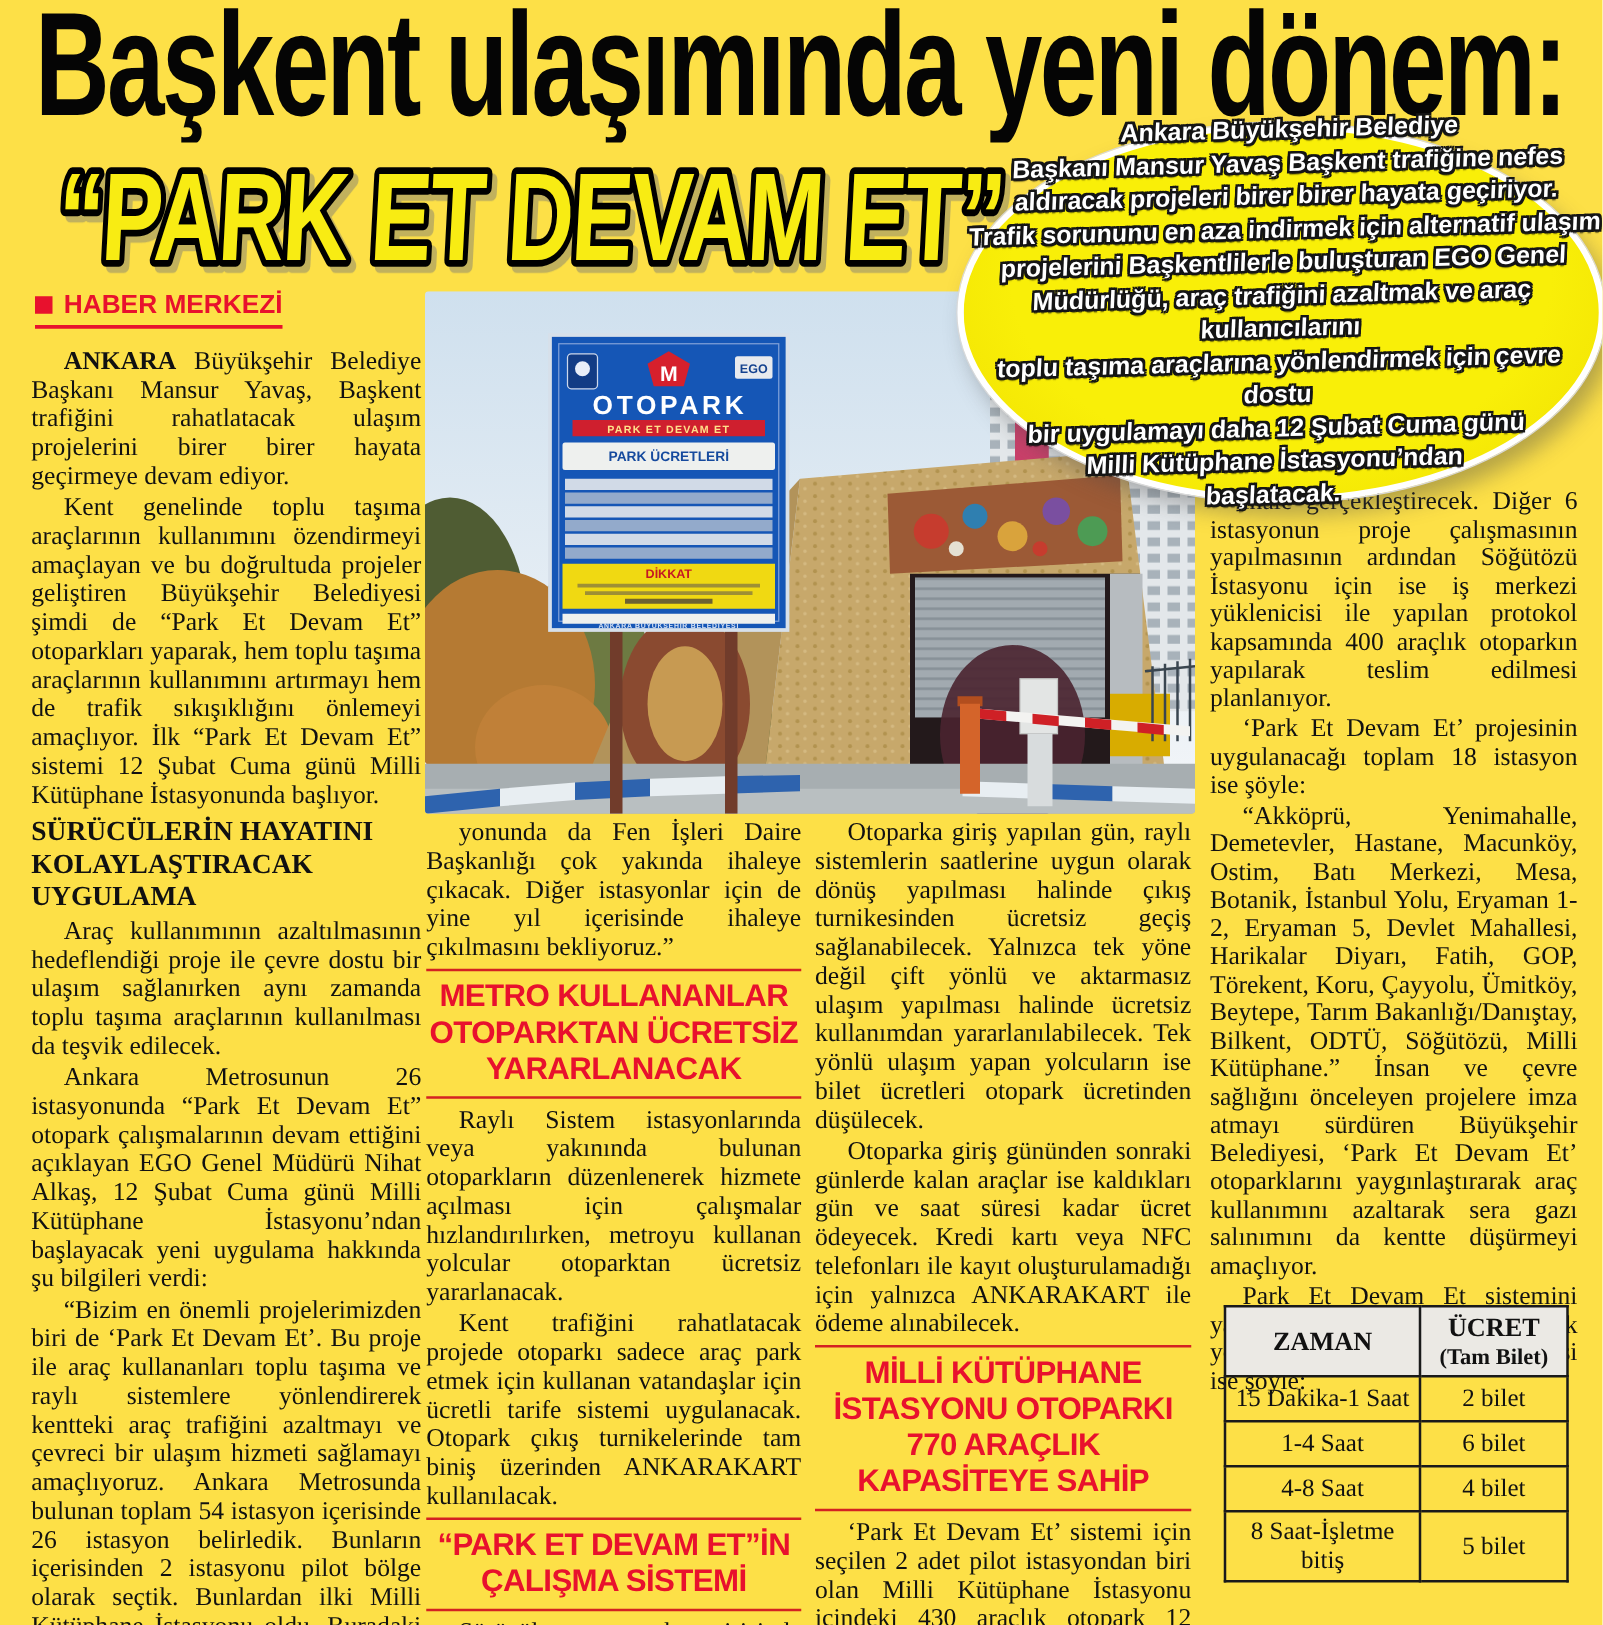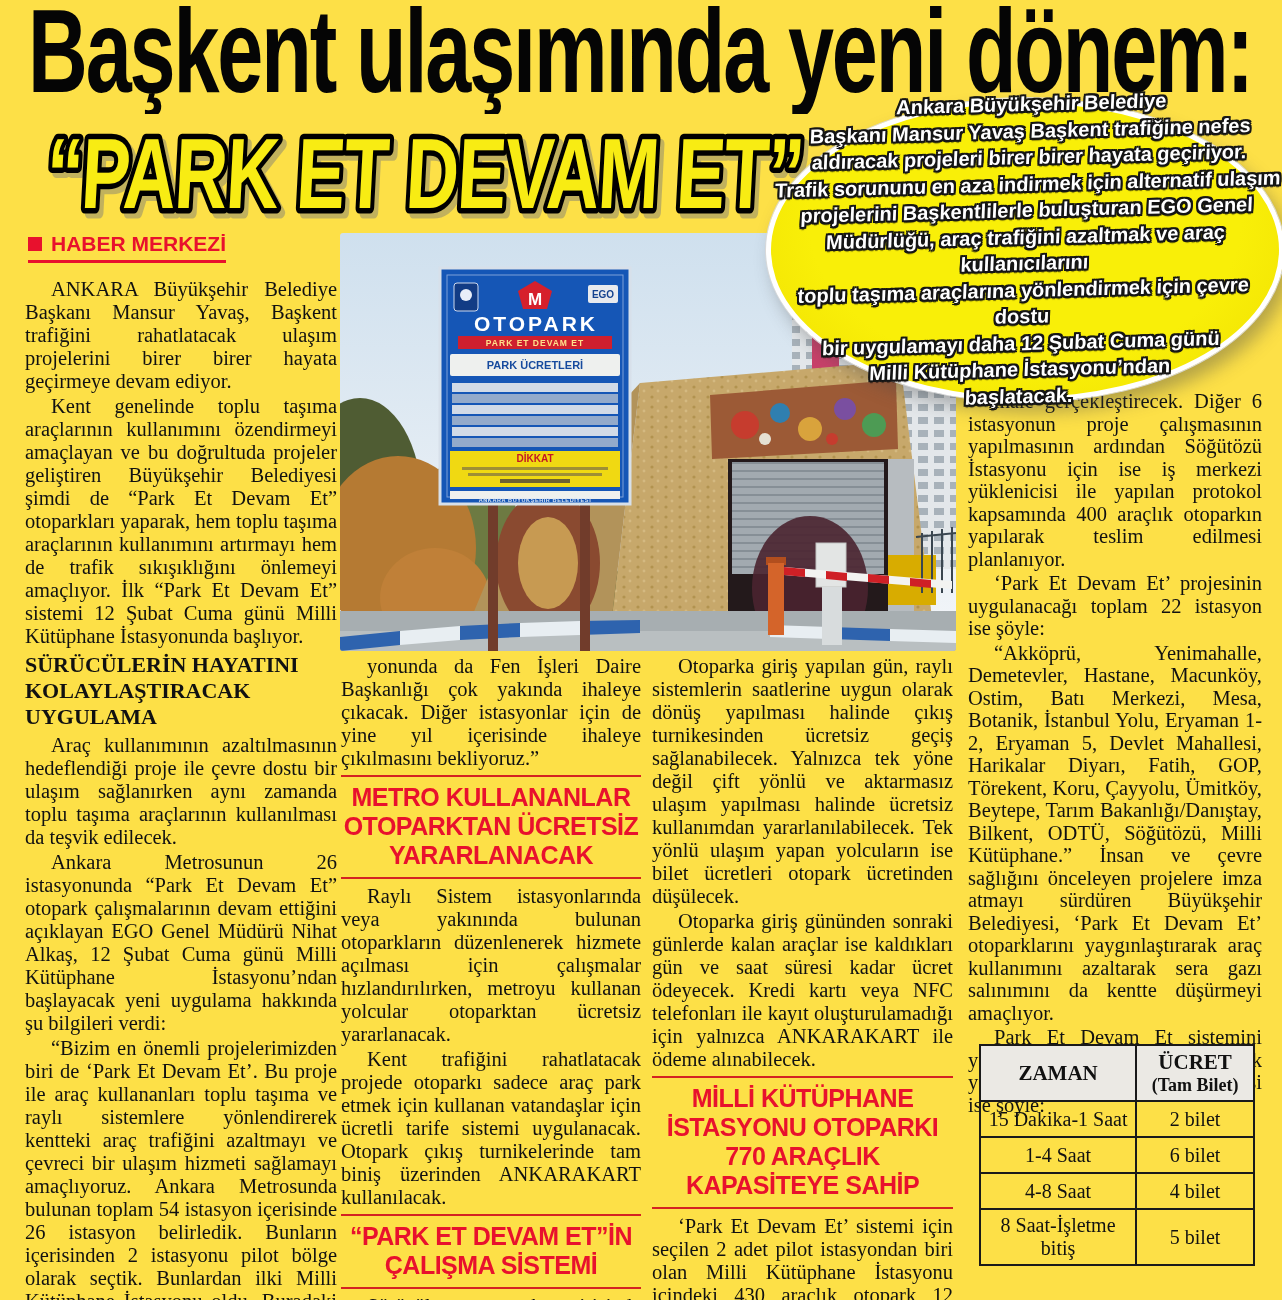--- a/index.html
+++ b/index.html
@@ -44,21 +44,21 @@
     font-family:"Liberation Sans",sans-serif;font-weight:bold;
     font-size:20px;line-height:26.5px;color:#fff;
     text-shadow:-2px -2px 0 #151515,0 -2px 0 #151515,2px -2px 0 #151515,
                 -2px 0 0 #151515,2px 0 0 #151515,
                 -2px 2px 0 #151515,0 2px 0 #151515,2px 2px 0 #151515,
                 0 3px 1px rgba(0,0,0,.55);
   }
   
   .col{position:absolute;font-size:20.5px;line-height:23px;text-align:justify;}
   .col p{margin:0 0 2px 0;text-indent:26px;}
-  .lead{font-weight:normal;}
+  .lead{font-weight:bold;}
   #col1{left:25px;top:278px;width:312px;}
   #col2{left:341px;top:655px;width:300px;}
   #col3{left:652px;top:655px;width:301px;}
   #col4{left:968px;top:390px;width:294px;line-height:22.5px;}
   .subhead-black{
     font-weight:bold;text-align:left;font-size:22px;line-height:26px;
     margin:4px 0 4px 0;text-indent:0;
   }
   .subhead-red{
     font-family:"Liberation Sans",sans-serif;font-weight:bold;color:var(--red);
@@ -274,21 +274,21 @@
   <div class="col" id="col3">
     <p>Otoparka giriş yapılan gün, raylı sistemlerin saatlerine uygun olarak dönüş yapılması halinde çıkış turnikesinden ücretsiz geçiş sağlanabilecek. Yalnızca tek yöne değil çift yönlü ve aktarmasız ulaşım yapılması halinde ücretsiz kullanımdan yararlanılabilecek. Tek yönlü ulaşım yapan yolcuların ise bilet ücretleri otopark ücretinden düşülecek.</p>
     <p>Otoparka giriş gününden sonraki günlerde kalan araçlar ise kaldıkları gün ve saat süresi kadar ücret ödeyecek. Kredi kartı veya NFC telefonları ile kayıt oluşturulamadığı için yalnızca ANKARAKART ile ödeme alınabilecek.</p>
     <div class="subhead-red">MİLLİ KÜTÜPHANE İSTASYONU OTOPARKI 770 ARAÇLIK KAPASİTEYE SAHİP</div>
     <p>‘Park Et Devam Et’ sistemi için seçilen 2 adet pilot istasyondan biri olan Milli Kütüphane İstasyonu içindeki 430 araçlık otopark 12 Şubat Cuma gününden itibaren hizmete girecek.</p>
 
   </div>
 
   <div class="col" id="col4">
     <p>ihale gerçekleştirecek. Diğer 6 istasyonun proje çalışmasının yapılmasının ardından Söğütözü İstasyonu için ise iş merkezi yüklenicisi ile yapılan protokol kapsamında 400 araçlık otoparkın yapılarak teslim edilmesi planlanıyor.</p>
-    <p>‘Park Et Devam Et’ projesinin uygulanacağı toplam 22 istasyon ise şöyle:</p>
+    <p>‘Park Et Devam Et’ projesinin uygulanacağı toplam 18 istasyon ise şöyle:</p>
     <p>“Akköprü, Yenimahalle, Demetevler, Hastane, Macunköy, Ostim, Batı Merkezi, Mesa, Botanik, İstanbul Yolu, Eryaman 1-2, Eryaman 5, Devlet Mahallesi, Harikalar Diyarı, Fatih, GOP, Törekent, Koru, Çayyolu, Ümitköy, Beytepe, Tarım Bakanlığı/Danıştay, Bilkent, ODTÜ, Söğütözü, Milli Kütüphane.” İnsan ve çevre sağlığını önceleyen projelere imza atmayı sürdüren Büyükşehir Belediyesi, ‘Park Et Devam Et’ otoparklarını yaygınlaştırarak araç kullanımını azaltarak sera gazı salınımını da kentte düşürmeyi amaçlıyor.</p>
     <p>Park Et Devam Et sistemini yalnızca otopark olarak kullanacak yolculara uygulanacak ücret tarifesi ise şöyle:</p>
   </div>
 
   <table class="tariff">
     <tbody>
         <tr>
       <th>ZAMAN</th>
       <th>
         <span>ÜCRET</span>

